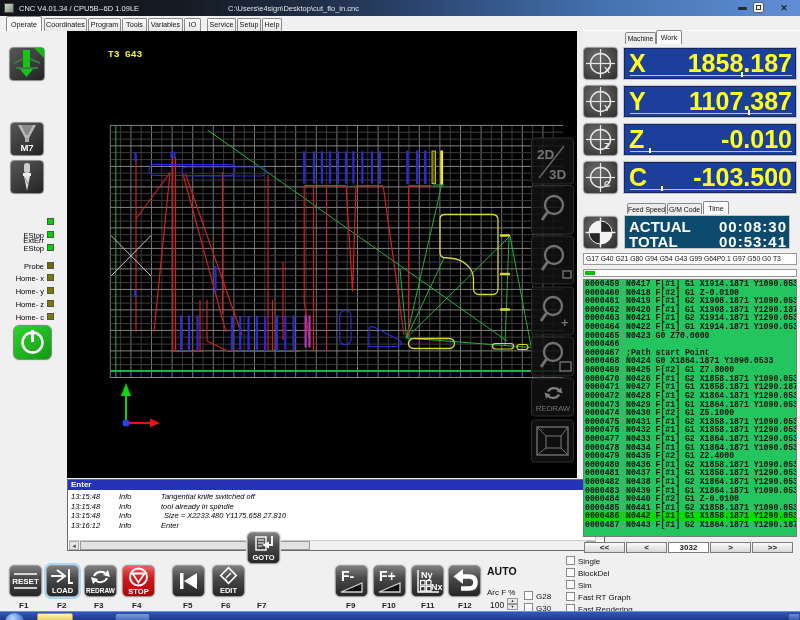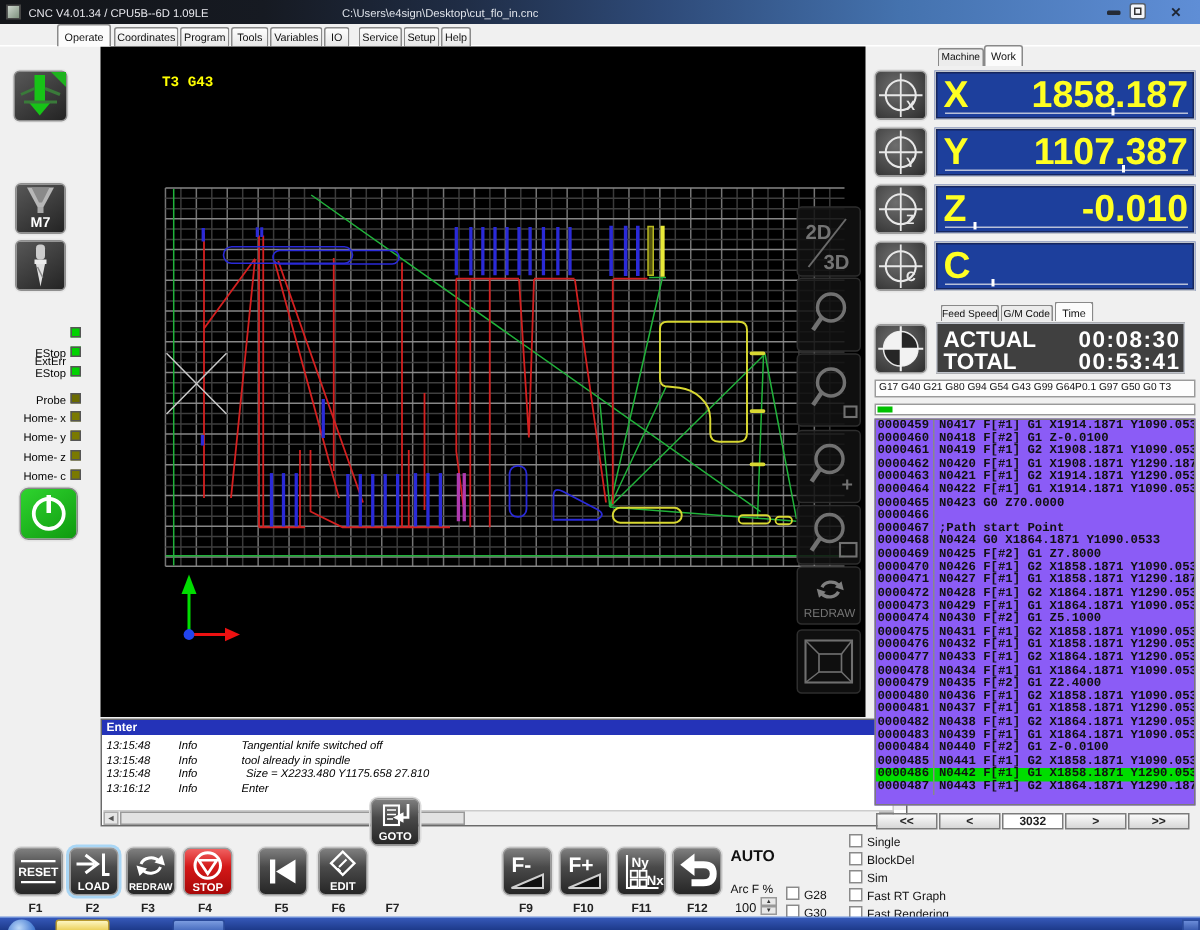--- a/index.html
+++ b/index.html
@@ -8,21 +8,21 @@
 #titlebar { left:0; top:0; width:800px; height:16px;
   background:linear-gradient(90deg,#131519 0%,#161a22 22%,#1f2c44 38%,#2e4a78 55%,#4472ae 75%,#5f8ed6 100%); }
 #titlebar .ticon { position:absolute; left:4px; top:3px; width:10px; height:10px;
   background:linear-gradient(135deg,#cfd8cf,#7d917d); border:1px solid #444; }
 #titlebar .ttext { position:absolute; left:19px; top:4px; font-size:7.5px; color:#e8e8ee; letter-spacing:0px; }
 #titlebar .tpath { position:absolute; left:228px; top:4px; font-size:7.5px; color:#dfe3ea; }
 
 #tabbar { left:0; top:16px; width:800px; height:15px; background:#f0f0f0; border-bottom:1px solid #fff; }
 .tab { position:absolute; top:2px; height:13px; text-align:center; overflow:hidden; background:linear-gradient(#fdfdfd,#e6e6e6);
   border:1px solid #8a8a8a; border-bottom:none; border-radius:2px 2px 0 0;
-  font-size:7.2px; line-height:12px; padding:0; color:#111; white-space:nowrap;margin-left:32px; }
+  font-size:7.2px; line-height:12px; padding:0; color:#111; white-space:nowrap; }
 .tab.sel { top:0px; height:15px; background:#fcfcfc; line-height:15px; z-index:2; }
 
 #canvas { left:67px; top:31px; width:510px; height:447px; background:#000; }
 
 .sbtn { position:absolute; border-radius:4px; border:1px solid #8f8f8f;
   background:linear-gradient(145deg,#585858,#232323); box-shadow:0 0 0 1px #e7e7e7; }
 .ledrow { position:absolute; font-size:7.5px; color:#000; width:44px; text-align:right; }
 .led { position:absolute; width:7px; height:7px; border:1px solid #555; }
 
 #log { left:67px; top:479px; width:538px; height:72px; background:#fff; border:1px solid #6a6a6a; }
@@ -33,28 +33,28 @@
 .rtab { position:absolute; background:#ececec; border:1px solid #898989; border-bottom:none;
   font-size:7.5px; color:#111; text-align:center; border-radius:2px 2px 0 0; white-space:nowrap; overflow:hidden; }
 .rtab.sel { background:#fcfcfc; z-index:3; }
 .axbtn { position:absolute; left:583px; width:35px; height:33px; border-radius:4px;
   background:radial-gradient(circle at 40% 35%,#6e6e6e,#2c2c2c); border:1px solid #9c9c9c; box-shadow:0 0 0 1px #e4e4e4; }
 .dro { position:absolute; left:623px; width:174px; height:33px; background:#1d3f9c; border:1px solid #c0c4cc;
   box-shadow:inset 0 0 0 1px #16265e; color:#ffff22; font-family:"Liberation Sans", sans-serif; font-weight:bold;
   font-size:25px; line-height:30px; padding:0 4px 0 5px; overflow:hidden; display:flex; justify-content:space-between; }
 .droline { position:absolute; left:6px; bottom:3px; width:162px; height:1px; background:#b8c0d8; }
 .drotick { position:absolute; bottom:2px; width:2px; height:5px; background:#fff; }
-#timepanel { position:absolute; left:624px; top:215px; width:166px; height:34px; background:#404040;
+#timepanel { position:absolute; left:624px; top:215px; width:166px; height:34px; background:#0c4a6e;
   border:1px solid #c0c4cc; color:#fff; font-weight:bold; font-size:15px; }
 #timepanel div { position:absolute; left:4px; width:158px; }
 #timepanel span { float:right; letter-spacing:1px; }
 #gbar { position:absolute; left:583px; top:253px; width:214px; height:12px; background:#fdfdfd;
   border:1px solid #9a9a9a; font-size:6.8px; line-height:10px; color:#111; white-space:pre; overflow:hidden; padding-left:2px; }
 #gprog { position:absolute; left:583px; top:269px; width:214px; height:8px; background:#fff; border:1px solid #9a9a9a; }
-#glist { position:absolute; left:583px; top:279px; width:214px; height:258px; background:#8b5cf6;
+#glist { position:absolute; left:583px; top:279px; width:214px; height:258px; background:#22c55e;
   border:1px solid #7a7a7a; overflow:hidden; }
 .grow { height:8.62px; font-family:"Liberation Mono", monospace; font-weight:bold; font-size:8.2px;
   line-height:8.62px; color:#111; white-space:pre; display:flex; }
 .grow.hl { background:#00dd00; }
 .gnum { display:inline-block; width:39px; border-right:1px solid #888; padding-left:1px; flex:none; }
 .gtxt { padding-left:3px; }
 .navb { position:absolute; top:542px; width:41px; height:11px; background:linear-gradient(#fbfbfb,#d7d7d7);
   border:1px solid #7c7c7c; font-size:8px; font-weight:bold; text-align:center; line-height:10px; color:#222; }
 
 .fbtn { position:absolute; width:33px; height:32px; border-radius:5px; border:1px solid #9a9a9a;
@@ -407,20 +407,21 @@
   </div>
 <div class="axbtn abs" style="top:161px;">
 <svg width="33" height="31" viewBox="0 0 33 31">
 <circle cx="16.5" cy="15.5" r="10" stroke="#e8e8e8" stroke-width="1.4" fill="none"></circle>
 <line x1="16.5" y1="1" x2="16.5" y2="30" stroke="#e8e8e8" stroke-width="1.2"></line>
 <line x1="2" y1="15.5" x2="31" y2="15.5" stroke="#e8e8e8" stroke-width="1.2"></line>
 <text x="20" y="25" font-family="Liberation Sans" font-size="9" font-weight="bold" fill="#e8e8e8">C</text>
 </svg></div>
 <div class="dro abs" style="top:161px;">
     <span>C</span>
+    <span>-103.500</span>
     <div class="droline"></div>
     <div class="drotick" style="left:37px;"></div>
   </div>
 <div class="rtab abs" style="left:627px;top:203px;width:39px;height:11px;line-height:11px;font-size:6.8px;">Feed Speed</div>
 <div class="rtab abs" style="left:667px;top:203px;width:35px;height:11px;line-height:11px;font-size:6.8px;">G/M Code</div>
 <div class="rtab sel abs" style="left:703px;top:201px;width:26px;height:13px;line-height:13px;font-size:7.2px;">Time</div>
 <div class="axbtn abs" style="top:216px;">
 <svg width="33" height="31" viewBox="0 0 33 31">
 <circle cx="16.5" cy="15.5" r="11.5" fill="#262626" stroke="#e8e8e8" stroke-width="1"></circle>
 <path d="M16.5,15.5 L16.5,4 A11.5,11.5 0 0 0 5,15.5 Z" fill="#f2f2f2"></path>

